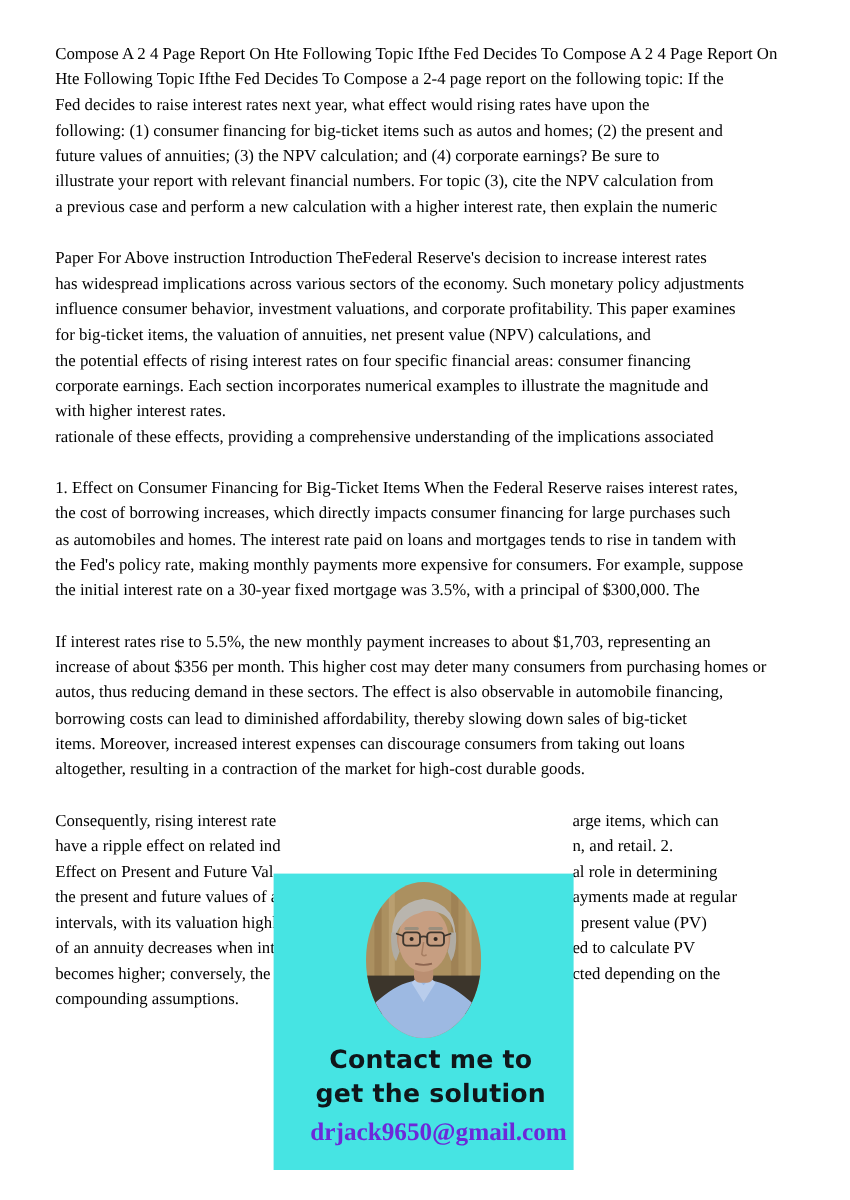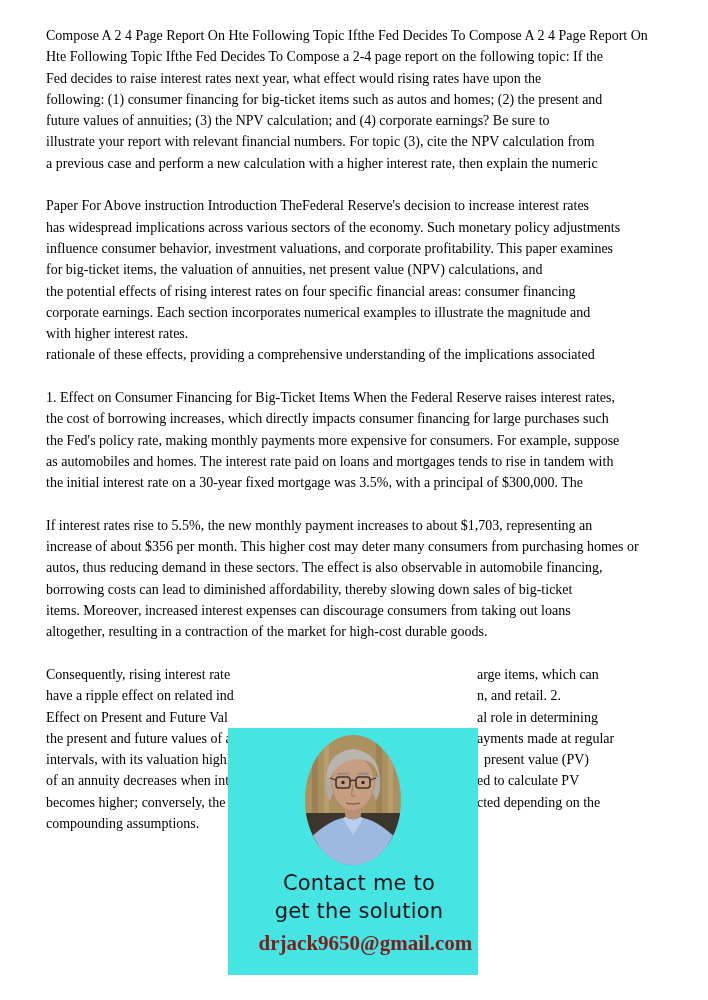--- a/index.html
+++ b/index.html
@@ -7,21 +7,21 @@
   html, body { margin: 0; padding: 0; }
   body {
     width: 708px; height: 1000px;
     background: #ffffff;
     overflow: hidden;
     position: relative;
     font-family: "Liberation Serif", "DejaVu Serif", serif;
   }
   .content {
     position: absolute;
-    left: 46px; top: 25px;
+    left: 46px; top: 35px;
     width: 622px;
     font-size: 14px;
     color: #000000;
   }
   .para { margin: 0 0 var(--lh) 0; }
   .line {
     height: var(--lh);
     line-height: var(--lh);
     white-space: pre;
     position: relative;
@@ -40,21 +40,21 @@
     width: 250px; height: 247px;
     z-index: 10;
     text-align: center;
   }
   .avatar {
     width: 96px; height: 130px;
     margin: 7px auto 0 auto;
   }
   .popup-heading {
     font-family: "DejaVu Sans", "Liberation Sans", sans-serif;
-    font-weight: 400;
+    font-weight: 700;
     font-size: 21px;
     line-height: 28px;
     margin-top: 4px;
     letter-spacing: 0.2px;
     padding-left: 12px;
   }
   .popup-email {
     font-family: "Liberation Serif", "DejaVu Serif", serif;
     font-weight: 700;
     font-size: 21px;
@@ -81,22 +81,22 @@
       <div class="line">influence consumer behavior, investment valuations, and corporate profitability. This paper examines</div>
       <div class="line">for big-ticket items, the valuation of annuities, net present value (NPV) calculations, and</div>
       <div class="line">the potential effects of rising interest rates on four specific financial areas: consumer financing</div>
       <div class="line">corporate earnings. Each section incorporates numerical examples to illustrate the magnitude and</div>
       <div class="line">with higher interest rates.</div>
       <div class="line">rationale of these effects, providing a comprehensive understanding of the implications associated</div>
     </div>
     <div class="para">
       <div class="line">1. Effect on Consumer Financing for Big-Ticket Items When the Federal Reserve raises interest rates,</div>
       <div class="line">the cost of borrowing increases, which directly impacts consumer financing for large purchases such</div>
+      <div class="line">as automobiles and homes. The interest rate paid on loans and mortgages tends to rise in tandem with</div>
       <div class="line">the Fed's policy rate, making monthly payments more expensive for consumers. For example, suppose</div>
-      <div class="line">as automobiles and homes. The interest rate paid on loans and mortgages tends to rise in tandem with</div>
       <div class="line">the initial interest rate on a 30-year fixed mortgage was 3.5%, with a principal of $300,000. The</div>
     </div>
     <div class="para">
       <div class="line">If interest rates rise to 5.5%, the new monthly payment increases to about $1,703, representing an</div>
       <div class="line">increase of about $356 per month. This higher cost may deter many consumers from purchasing homes or</div>
       <div class="line">autos, thus reducing demand in these sectors. The effect is also observable in automobile financing,</div>
       <div class="line">borrowing costs can lead to diminished affordability, thereby slowing down sales of big-ticket</div>
       <div class="line">items. Moreover, increased interest expenses can discourage consumers from taking out loans</div>
       <div class="line">altogether, resulting in a contraction of the market for high-cost durable goods.</div>
     </div>
@@ -146,14 +146,14 @@
         <circle cx="58" cy="47.5" r="1.7" fill="#2e2620"></circle>
         <path d="M48,50 L46.5,60 Q48,62.5 50.5,60.5" fill="none" stroke="#a87f63" stroke-width="1.3"></path>
         <path d="M41,68 Q48,70 55,68" fill="none" stroke="#8d6550" stroke-width="1.5"></path>
       </g>
     </svg>
   </div>
   <div class="popup-heading" style="color: rgb(16, 22, 26);">
     <div>Contact me to</div>
     <div>get the solution</div>
   </div>
-  <div class="popup-email" style="color: #7f1d1d; padding-left: 25px;">drjack9650@gmail.com</div>
+  <div class="popup-email" style="color: #6d28d9; padding-left: 25px;">drjack9650@gmail.com</div>
 </div>
 
 </body></html>

